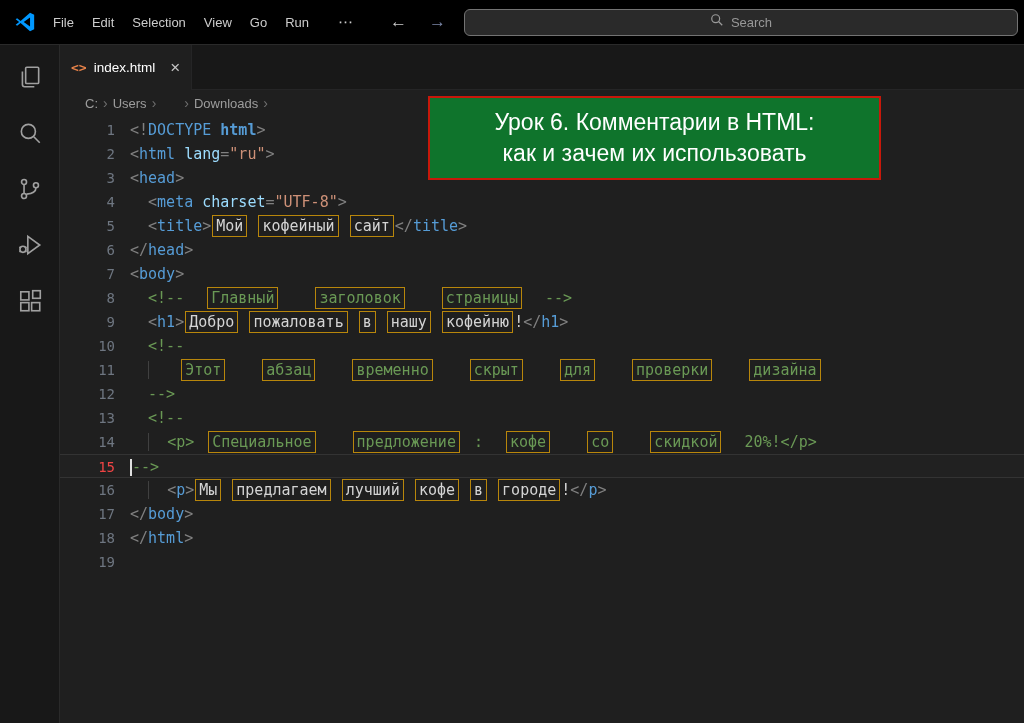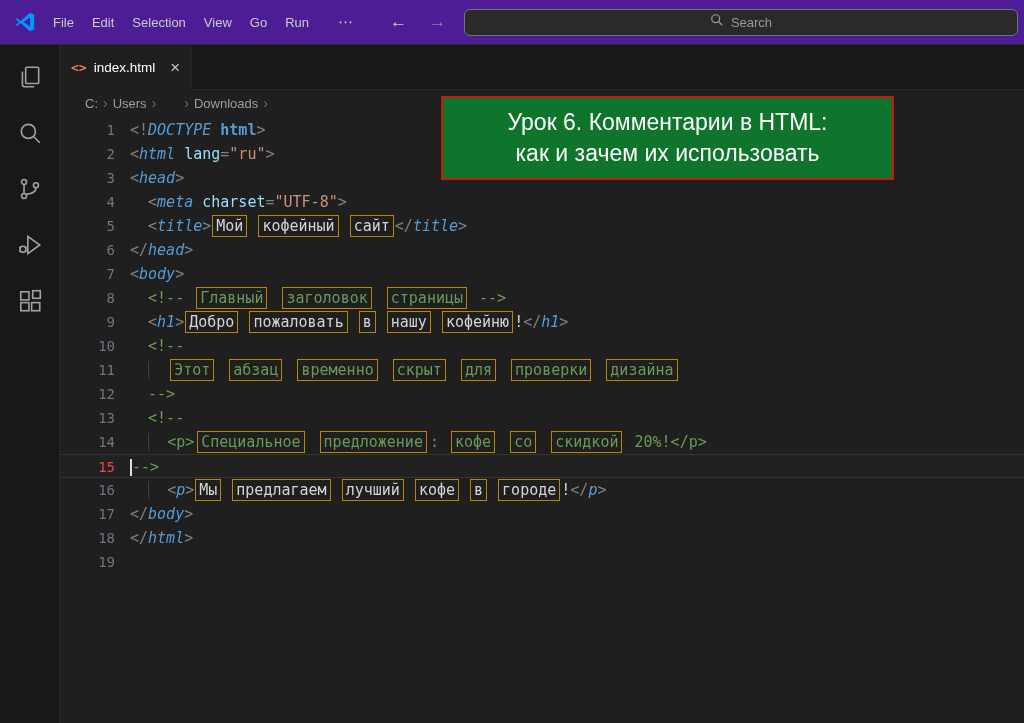--- a/index.html
+++ b/index.html
@@ -4,21 +4,21 @@
 <style>
   * { box-sizing: border-box; }
   html,body { margin:0; padding:0; background:#1f1f1f; }
   .app {
     position:relative; width:1024px; height:723px; overflow:hidden;
     background:#1f1f1f; font-family:"Liberation Sans", sans-serif;
   }
 
   
   .titlebar {
-    height:45px; background:#4c1d95; border-bottom:1px solid #2a2a2a;
+    height:45px; background:#000000; border-bottom:1px solid #2a2a2a;
     display:flex; align-items:center;
   }
   .logo { margin-left:14px; display:flex; align-items:center; }
   .menubar { display:flex; align-items:center; height:100%; margin-left:8px; }
   .menu-item { color:#cccccc; font-size:13px; padding:0 9px; cursor:default; }
   .more { color:#cccccc; font-size:15px; margin-left:20px; letter-spacing:1px; }
   .navarrows { display:flex; gap:22px; margin-left:36px; font-size:17px; }
   .arrow.back { color:#cccccc; }
   .arrow.fwd { color:#7a86a8; }
   .searchbox {
@@ -67,35 +67,35 @@
   .line.cur { border-top:1px solid #333333; border-bottom:1px solid #333333; background:#212121; }
   .ln {
     display:inline-block; width:55px; text-align:right;
     color:#6e7681; font-size:14px; user-select:none;
   }
   .line.cur .ln { color:#ef4444; }
   .codetext { margin-left:15px; }
 
   
   .t-p  { color:#808080; }
-  .t-k  { color:#569cd6;font-style:italic; }
+  .t-k  { color:#569cd6; }
   .t-kb { color:#569cd6; font-weight:bold; }
   .t-a  { color:#9cdcfe;text-align:right; }
   .t-s  { color:#ce9178; }
   .t-x  { color:#d4d4d4; }
   .t-c  { color:#6a9955; }
   .t-bx { color:#d4d4d4; border:1px solid #b8860b; padding:1px 3px; margin:0 1px; }
-  .t-bc { color:#6a9955; border:1px solid #b8860b; padding:1px 3px; margin:0 3px; }
+  .t-bc { color:#6a9955; border:1px solid #b8860b; padding:1px 3px; margin:0 14px; }
   .t-g  { border-left:1px solid #404040; }
   .t-cur { display:inline-block; width:2px; height:17px; background:#e0e0e0;
            vertical-align:text-bottom; }
 
   
   .banner {
-    position:absolute; left:441px; top:96px; width:453px; height:84px;
+    position:absolute; left:428px; top:96px; width:453px; height:84px;
     border:2px solid #c8180a; background:#0f742c; z-index:10;
     display:flex; flex-direction:column; align-items:center; justify-content:center;
     color:#ffffff; font-size:23px; line-height:31px;
   }
 </style>
 </head>
 <body>
 
 <div class="app">
 

